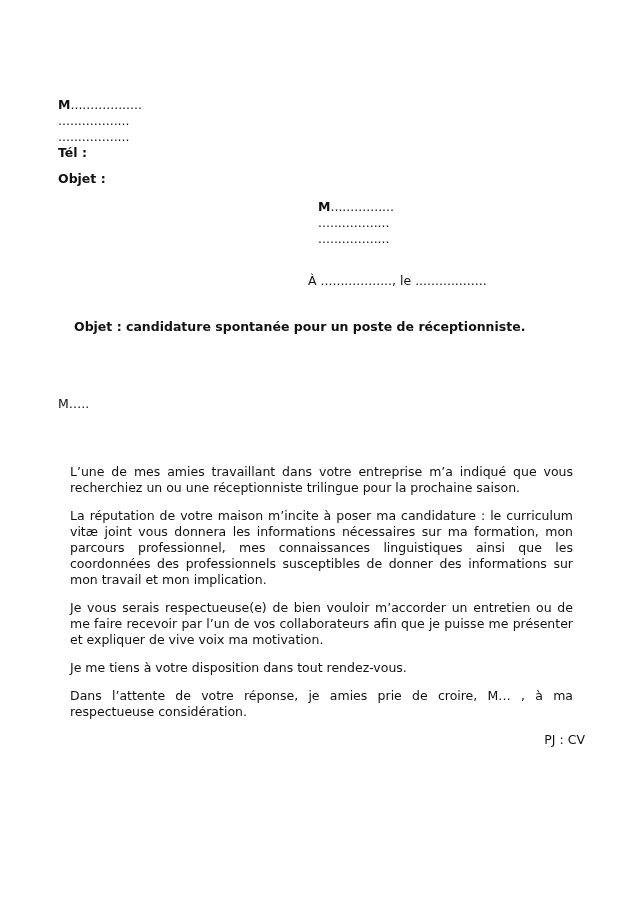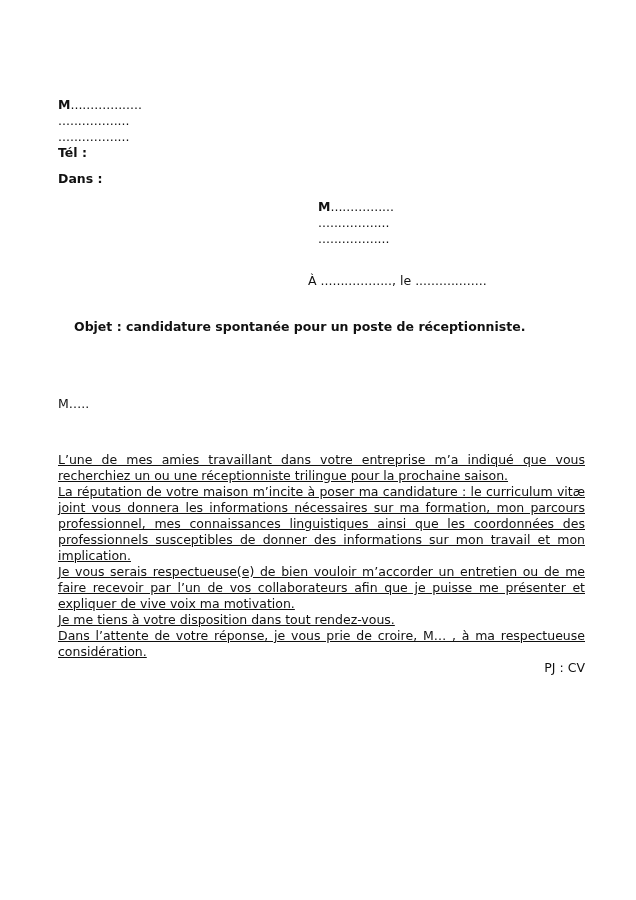--- a/index.html
+++ b/index.html
@@ -18,55 +18,55 @@
   .line { white-space: nowrap; }
 
   .sender    { position: absolute; left: 58px;  top: 97px;  }
   .sender .email-line { margin-top: 10px; }
   .recipient { position: absolute; left: 318px; top: 199px; }
   .dateline  { position: absolute; left: 308px; top: 267px; white-space: nowrap; margin-top: 6px; }
   .subject   { position: absolute; left: 74px;  top: 319px; width: 527px; }
   .salutation{ position: absolute; left: 58px;  top: 396px; }
 
   .bodytext  { position: absolute; left: 58px;  top: 452px; width: 527px; text-align: justify; }
-  .bodytext p { margin: 0; text-decoration: underline; }
+  .bodytext p { margin: 12px; }
   .p1 { margin-bottom: 13px; }
   .p2 { margin-bottom: 10px; }
   .p3 { margin-bottom: 30px; }
   .p4 { margin-bottom: 40px; }
   .p5 { margin-bottom: 65px; }
   .pj { text-align: right; }
 </style>
 </head>
 <body>
 
 <div class="page">
 
   <div class="sender">
     <div class="line"><span class="b">M</span><span>..................</span></div>
     <div class="line">..................</div>
     <div class="line">..................</div>
     <div class="line b">Tél :</div>
-    <div class="line b email-line">Dans :</div>
+    <div class="line b email-line">Objet :</div>
   </div>
 
   <div class="recipient">
     <div class="line"><span class="b">M</span><span>................</span></div>
     <div class="line">..................</div>
     <div class="line">..................</div>
   </div>
 
   <div class="dateline">À .................., le ..................</div>
 
   <div class="subject b">Objet : candidature spontanée pour un poste de réceptionniste.</div>
 
   <div class="salutation">M…..</div>
 
   <div class="bodytext">
     <p class="p1">L’une de mes amies travaillant dans votre entreprise m’a indiqué que vous recherchiez un ou une réceptionniste trilingue pour la prochaine saison.</p>
     <p class="p2">La réputation de votre maison m’incite à poser ma candidature : le curriculum vitæ joint vous donnera les informations nécessaires sur ma formation, mon parcours professionnel, mes connaissances linguistiques ainsi que les coordonnées des professionnels susceptibles de donner des informations sur mon travail et mon implication.</p>
     <p class="p3">Je vous serais respectueuse(e) de bien vouloir m’accorder un entretien ou de me faire recevoir par l’un de vos collaborateurs afin que je puisse me présenter et expliquer de vive voix ma motivation.</p>
     <p class="p4">Je me tiens à votre disposition dans tout rendez-vous.</p>
-    <p class="p5">Dans l’attente de votre réponse, je vous prie de croire, M… , à ma respectueuse considération.</p>
+    <p class="p5">Dans l’attente de votre réponse, je amies prie de croire, M… , à ma respectueuse considération.</p>
     <div class="pj">PJ : CV</div>
   </div>
 
 </div>
 
 </body></html>

